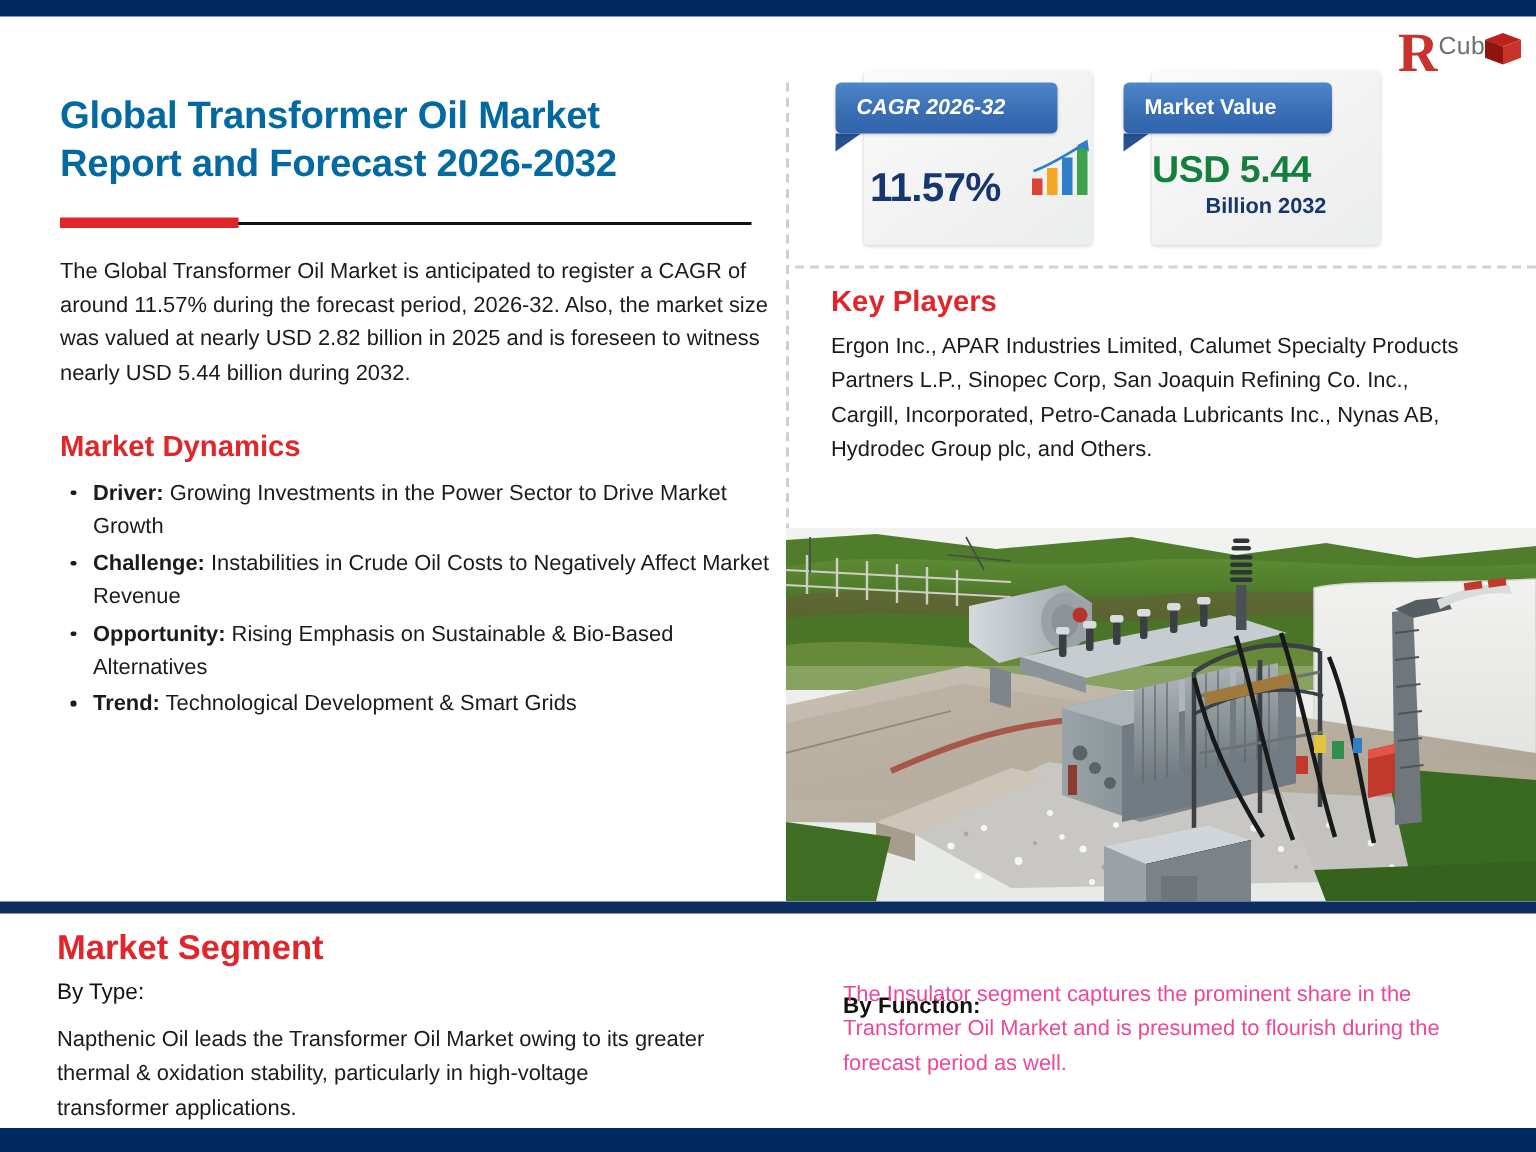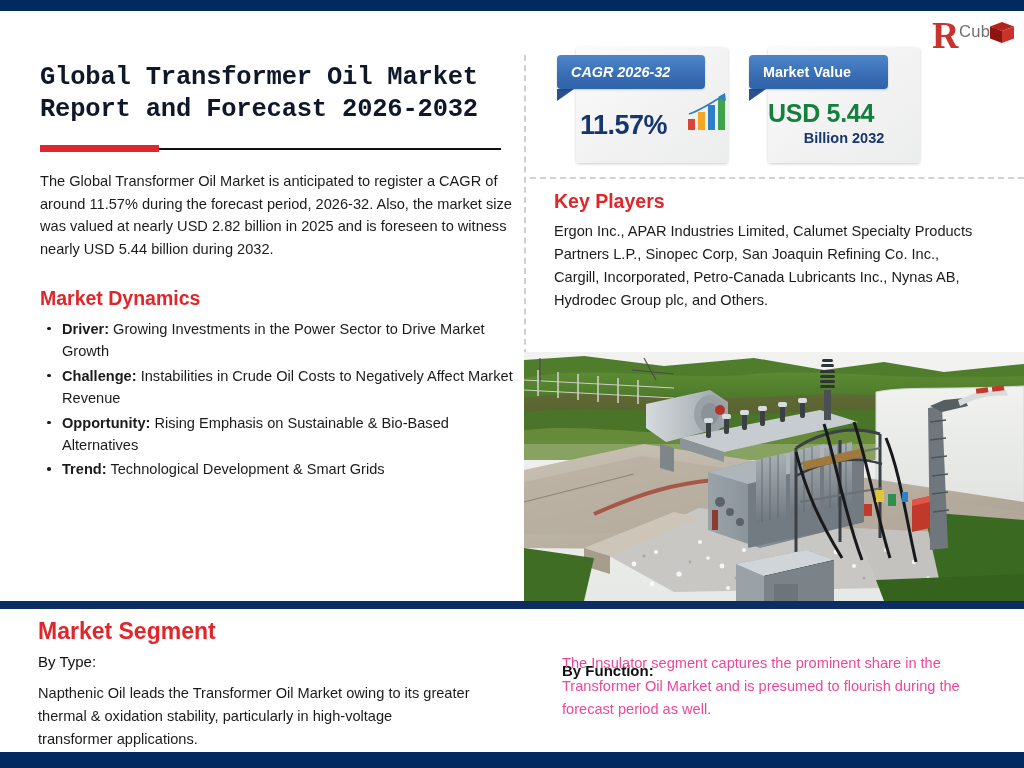--- a/index.html
+++ b/index.html
@@ -9,22 +9,22 @@
     font-family:"Liberation Sans", sans-serif;
     position:relative;
   }
   .bar-top{position:absolute;left:0;top:0;width:1024px;height:11px;background:#012B60;}
   .bar-mid{position:absolute;left:0;top:601px;width:1024px;height:8px;background:#0B2D62;}
   .bar-bottom{position:absolute;left:0;top:752px;width:1024px;height:16px;background:#012B60;}
 
   
   .left{position:absolute;left:40px;top:62px;width:470px;}
   .title{
-    color:#0f172a;font-size:25.5px;font-weight:bold;line-height:1.24;
-    letter-spacing:-0.2px;margin:0;font-family:Liberation Mono, monospace;
+    color:#0369a1;font-size:25.5px;font-weight:bold;line-height:1.24;
+    letter-spacing:-0.2px;margin:0;
   }
   .rule{position:relative;margin:19px 0 0 0;height:9px;width:461px;}
   .rule .blk{position:absolute;left:0;top:4px;width:461px;height:2px;background:#111;}
   .rule .red{position:absolute;left:0;top:1px;width:119px;height:7px;background:#E0262A;}
   .intro{
     margin:17px 0 0 0;color:#1b1b1b;font-size:14.6px;line-height:1.55;width:472px;
   }
   .h-red{
     color:#E0262A;font-size:19.5px;font-weight:bold;margin:26px 0 8px 0;
   }

